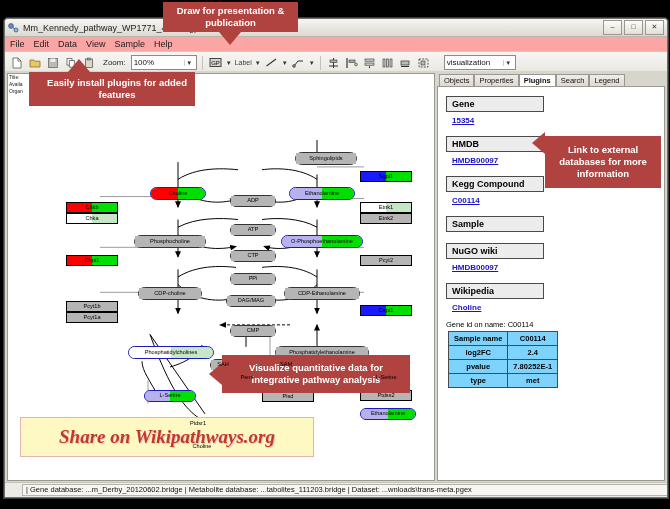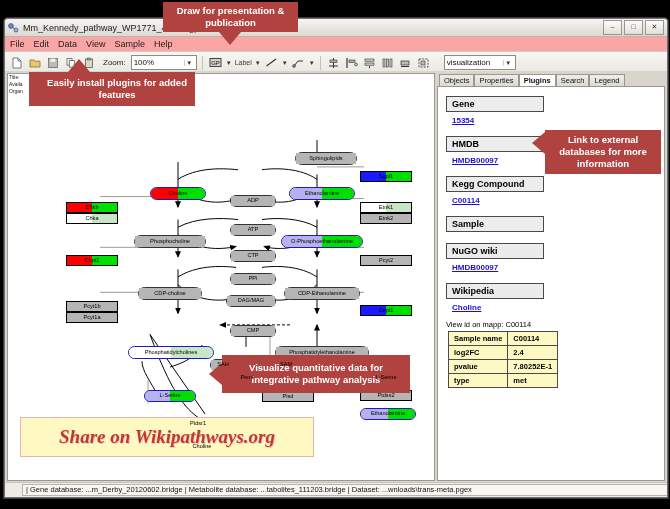--- a/index.html
+++ b/index.html
@@ -51,22 +51,22 @@
   .tab.active{background:#fff;position:relative;top:0;font-weight:bold;}
   .backpage{flex:1;background:#fff;border:1px solid #9b9890;overflow:hidden;position:relative;padding:6px 8px;}
   .bp-head{display:inline-block;min-width:86px;border:1px solid #4a4a4a;background:#ececec;
            font-size:9px;font-weight:bold;color:#000;padding:2px 5px;}
   .bp-link{font-size:8px;color:#1a11c4;text-decoration:underline;font-weight:bold;margin:4px 0 0 6px;display:block;}
   .bp-plain{font-size:8px;color:#000;margin:4px 0 0 4px;display:block;}
   .bp-sect{margin-bottom:8px;}
   .bp-title{font-size:9.5px;font-weight:bold;color:#000;margin:2px 0 7px 0;}
   .bp-sub{font-size:7.5px;color:#000;margin-bottom:2px;}
   table.exp{border-collapse:collapse;margin-left:2px;}
-  table.exp td{border:1px solid #4a4a4a;font-size:7.5px;text-align:left;padding:2px 5px;color:#000;
-               font-weight:bold;background:#fef9c3;}
+  table.exp td{border:1px solid #4a4a4a;font-size:7.5px;text-align:center;padding:2px 5px;color:#000;
+               font-weight:bold;background:#7dd3fc;}
 
   .statusbar{position:absolute;left:0;bottom:0;height:14px;width:100%;background:#edebe6;
              border-top:1px solid #c6c3bb;display:flex;align-items:center;padding-left:15px;}
   .statusbar .sb-in{font-size:7.5px;color:#111;border:1px solid #b7b4ac;background:#f7f6f3;
                     margin:1px 2px;padding:0 3px;height:10px;line-height:10px;white-space:nowrap;
                     overflow:hidden;width:100%;}
 
   
   .node{position:absolute;box-sizing:border-box;font-size:5.6px;color:#000;
         display:flex;align-items:center;justify-content:center;text-align:center;line-height:1;}
@@ -547,21 +547,21 @@
           </div>
         <div class="backpage">
           <div id="bp-sections">
               <div class="bp-sect"><div class="bp-head">Gene</div><span class="bp-link">15354</span></div>
               <div class="bp-sect"><div class="bp-head">HMDB</div><span class="bp-link">HMDB00097</span></div>
               <div class="bp-sect"><div class="bp-head">Kegg Compound</div><span class="bp-link">C00114</span></div>
               <div class="bp-sect"><div class="bp-head">Sample</div></div>
               <div class="bp-sect"><div class="bp-head">NuGO wiki</div><span class="bp-link">HMDB00097</span></div>
               <div class="bp-sect"><div class="bp-head">Wikipedia</div><span class="bp-link">Choline</span></div>
             </div>
-          <div class="bp-sub">View id on mapp: C00114</div>
+          <div class="bp-sub">Gene id on name: C00114</div>
           <table class="exp">
             <tbody id="exp-body">
                 <tr>
                   <td>Sample name</td>
                   <td>C00114</td>
                 </tr>
                 <tr>
                   <td>log2FC</td>
                   <td>2.4</td>
                 </tr>
@@ -583,21 +583,21 @@
       <div class="sb-in">| Gene database: ...m_Derby_20120602.bridge | Metabolite database: ...tabolites_111203.bridge | Dataset: ...wnloads\trans-meta.pgex</div>
     </div>
   </div>
 
   <div class="callout" style="left:163px;top:2px;width:135px;height:30px;">Draw for presentation &amp; publication</div>
   <div class="arrow down" style="left:219px;top:32px;"></div>
 
   <div class="callout" style="left:29px;top:72px;width:166px;height:34px;padding-left:16px;">Easily install plugins for added features</div>
   <div class="arrow up" style="left:68px;top:59px;"></div>
 
-  <div class="callout" style="left:545px;top:130px;width:116px;height:44px;">Link  to external databases  for more information</div>
+  <div class="callout" style="left:545px;top:136px;width:116px;height:52px;">Link  to external databases  for more information</div>
   <div class="arrow left" style="left:532px;top:132px;"></div>
 
   <div class="callout" style="left:222px;top:355px;width:188px;height:38px;">Visualize quantitative data  for integrative pathway analysis</div>
   <div class="arrow left" style="left:209px;top:363px;"></div>
 
   <div class="share">
     <span>Share on Wikipathways.org</span>
   </div>
 </div>
 

